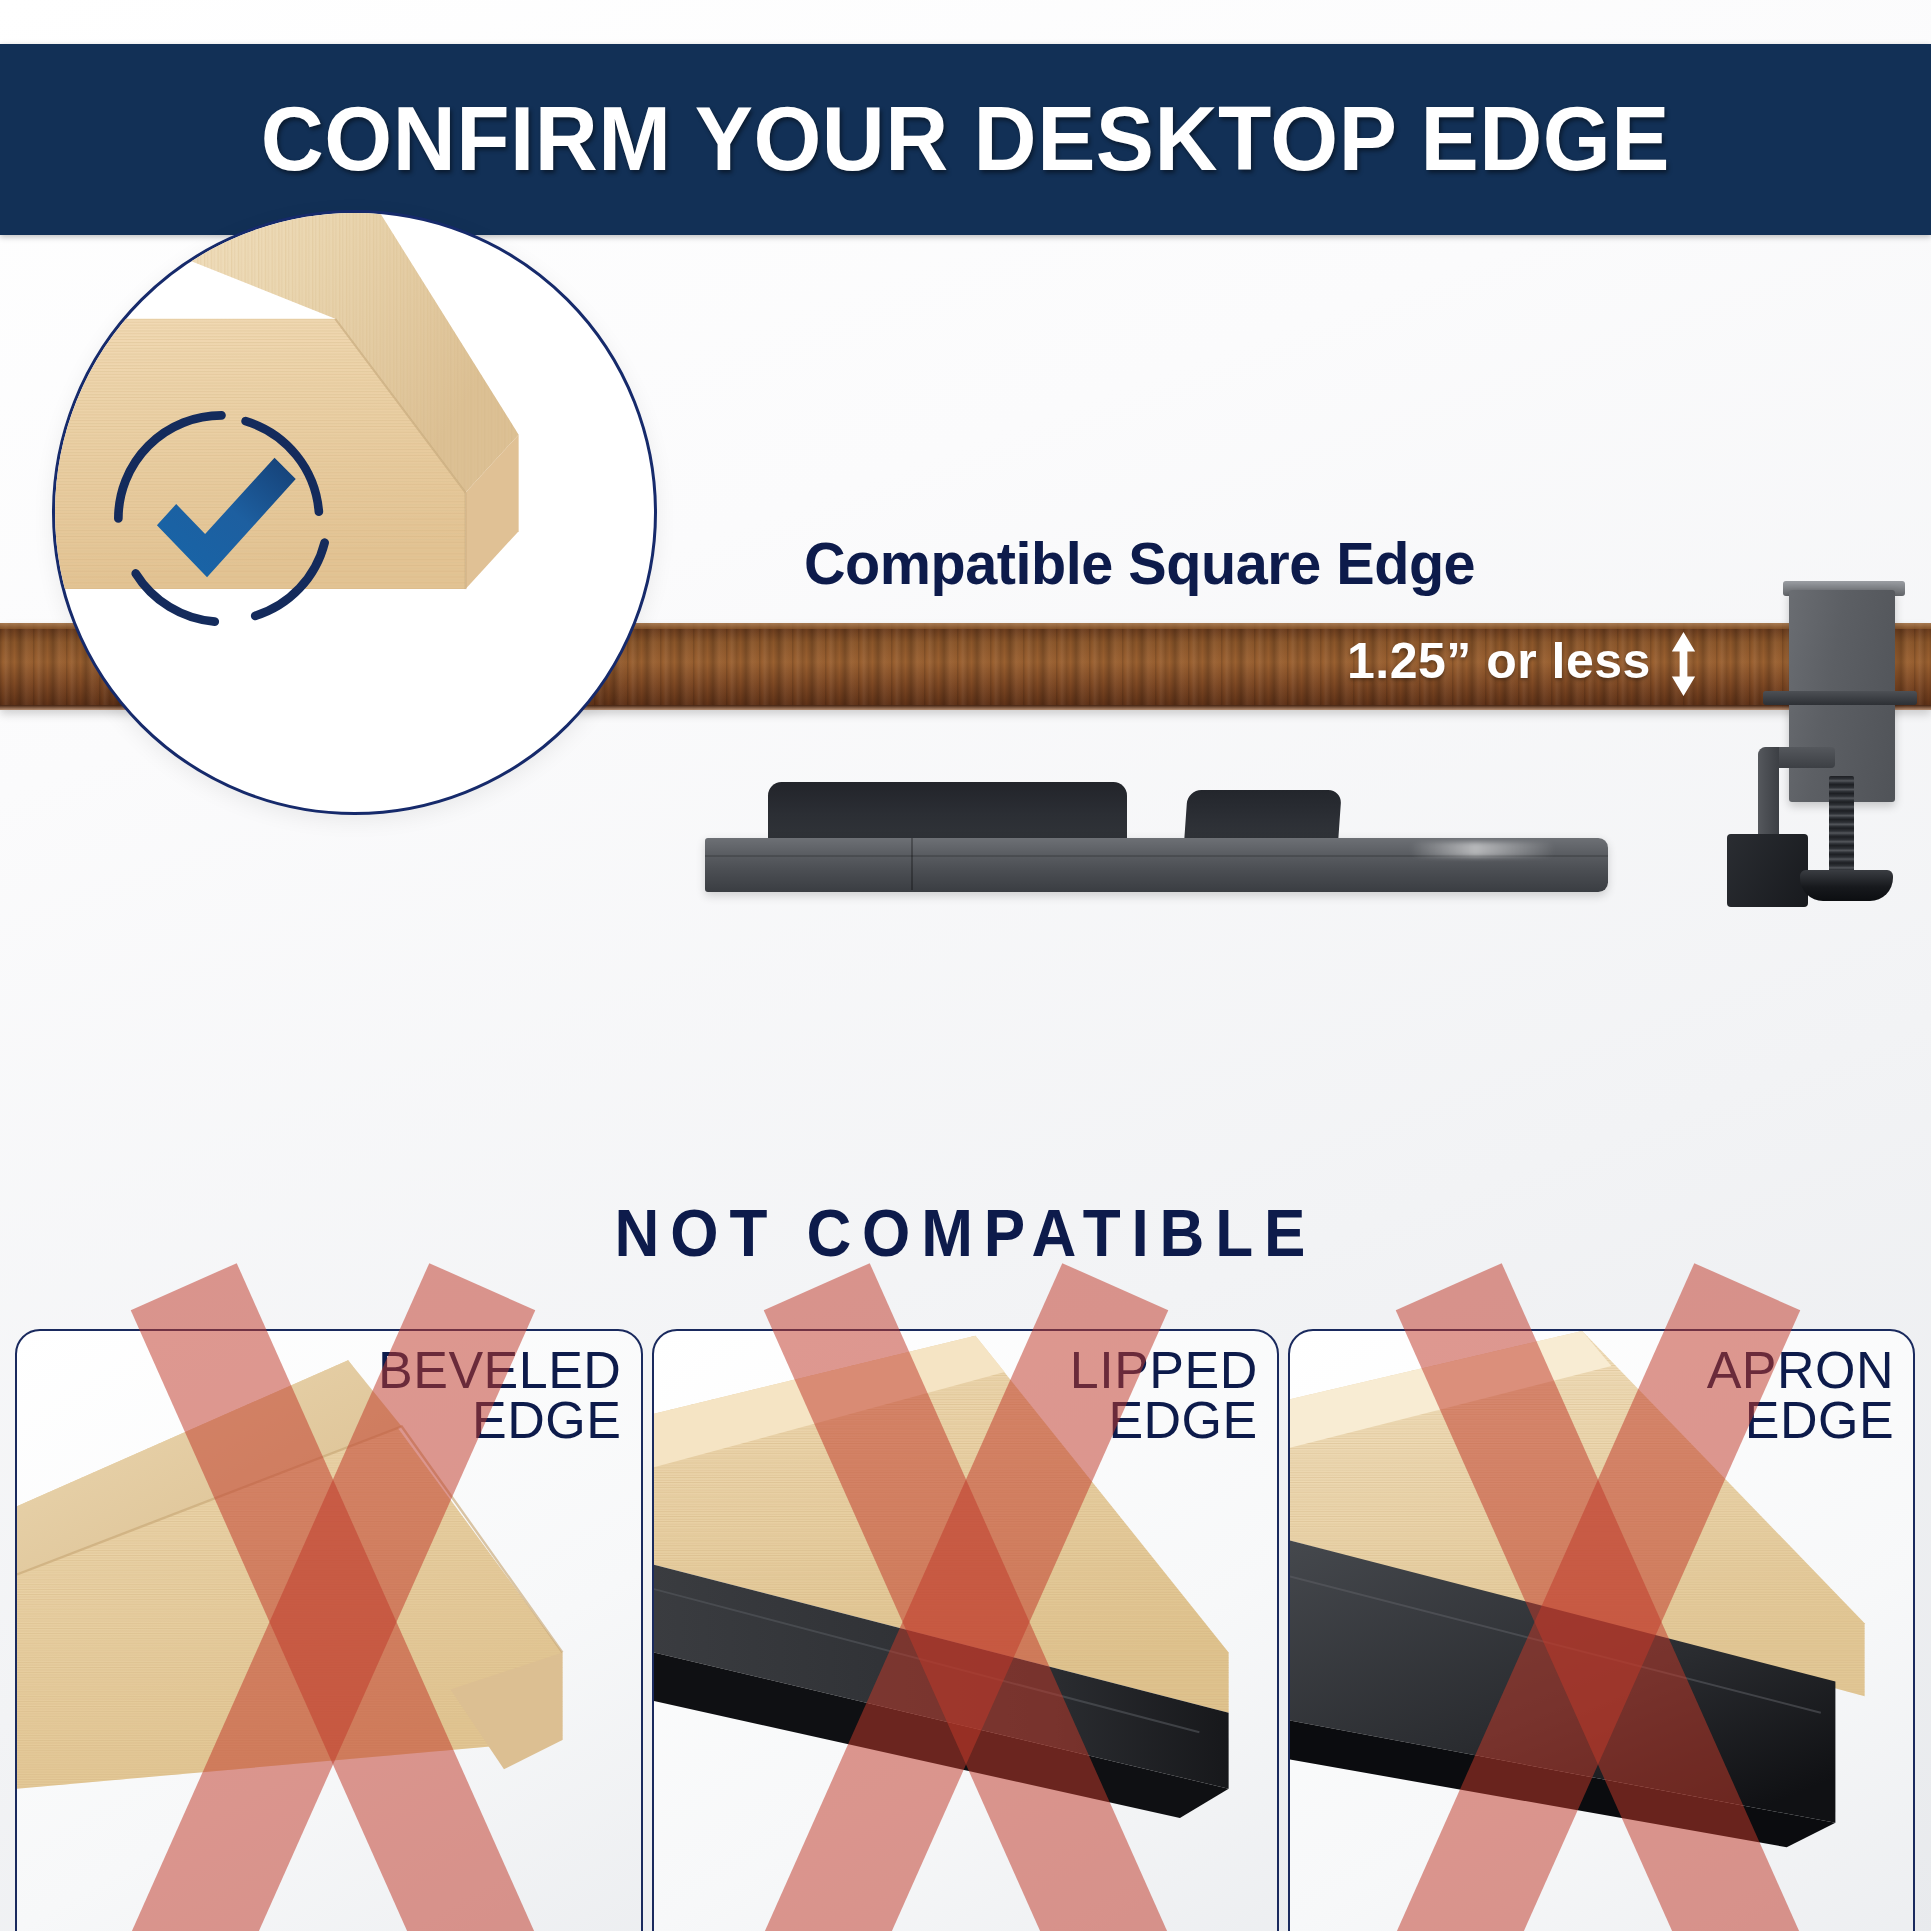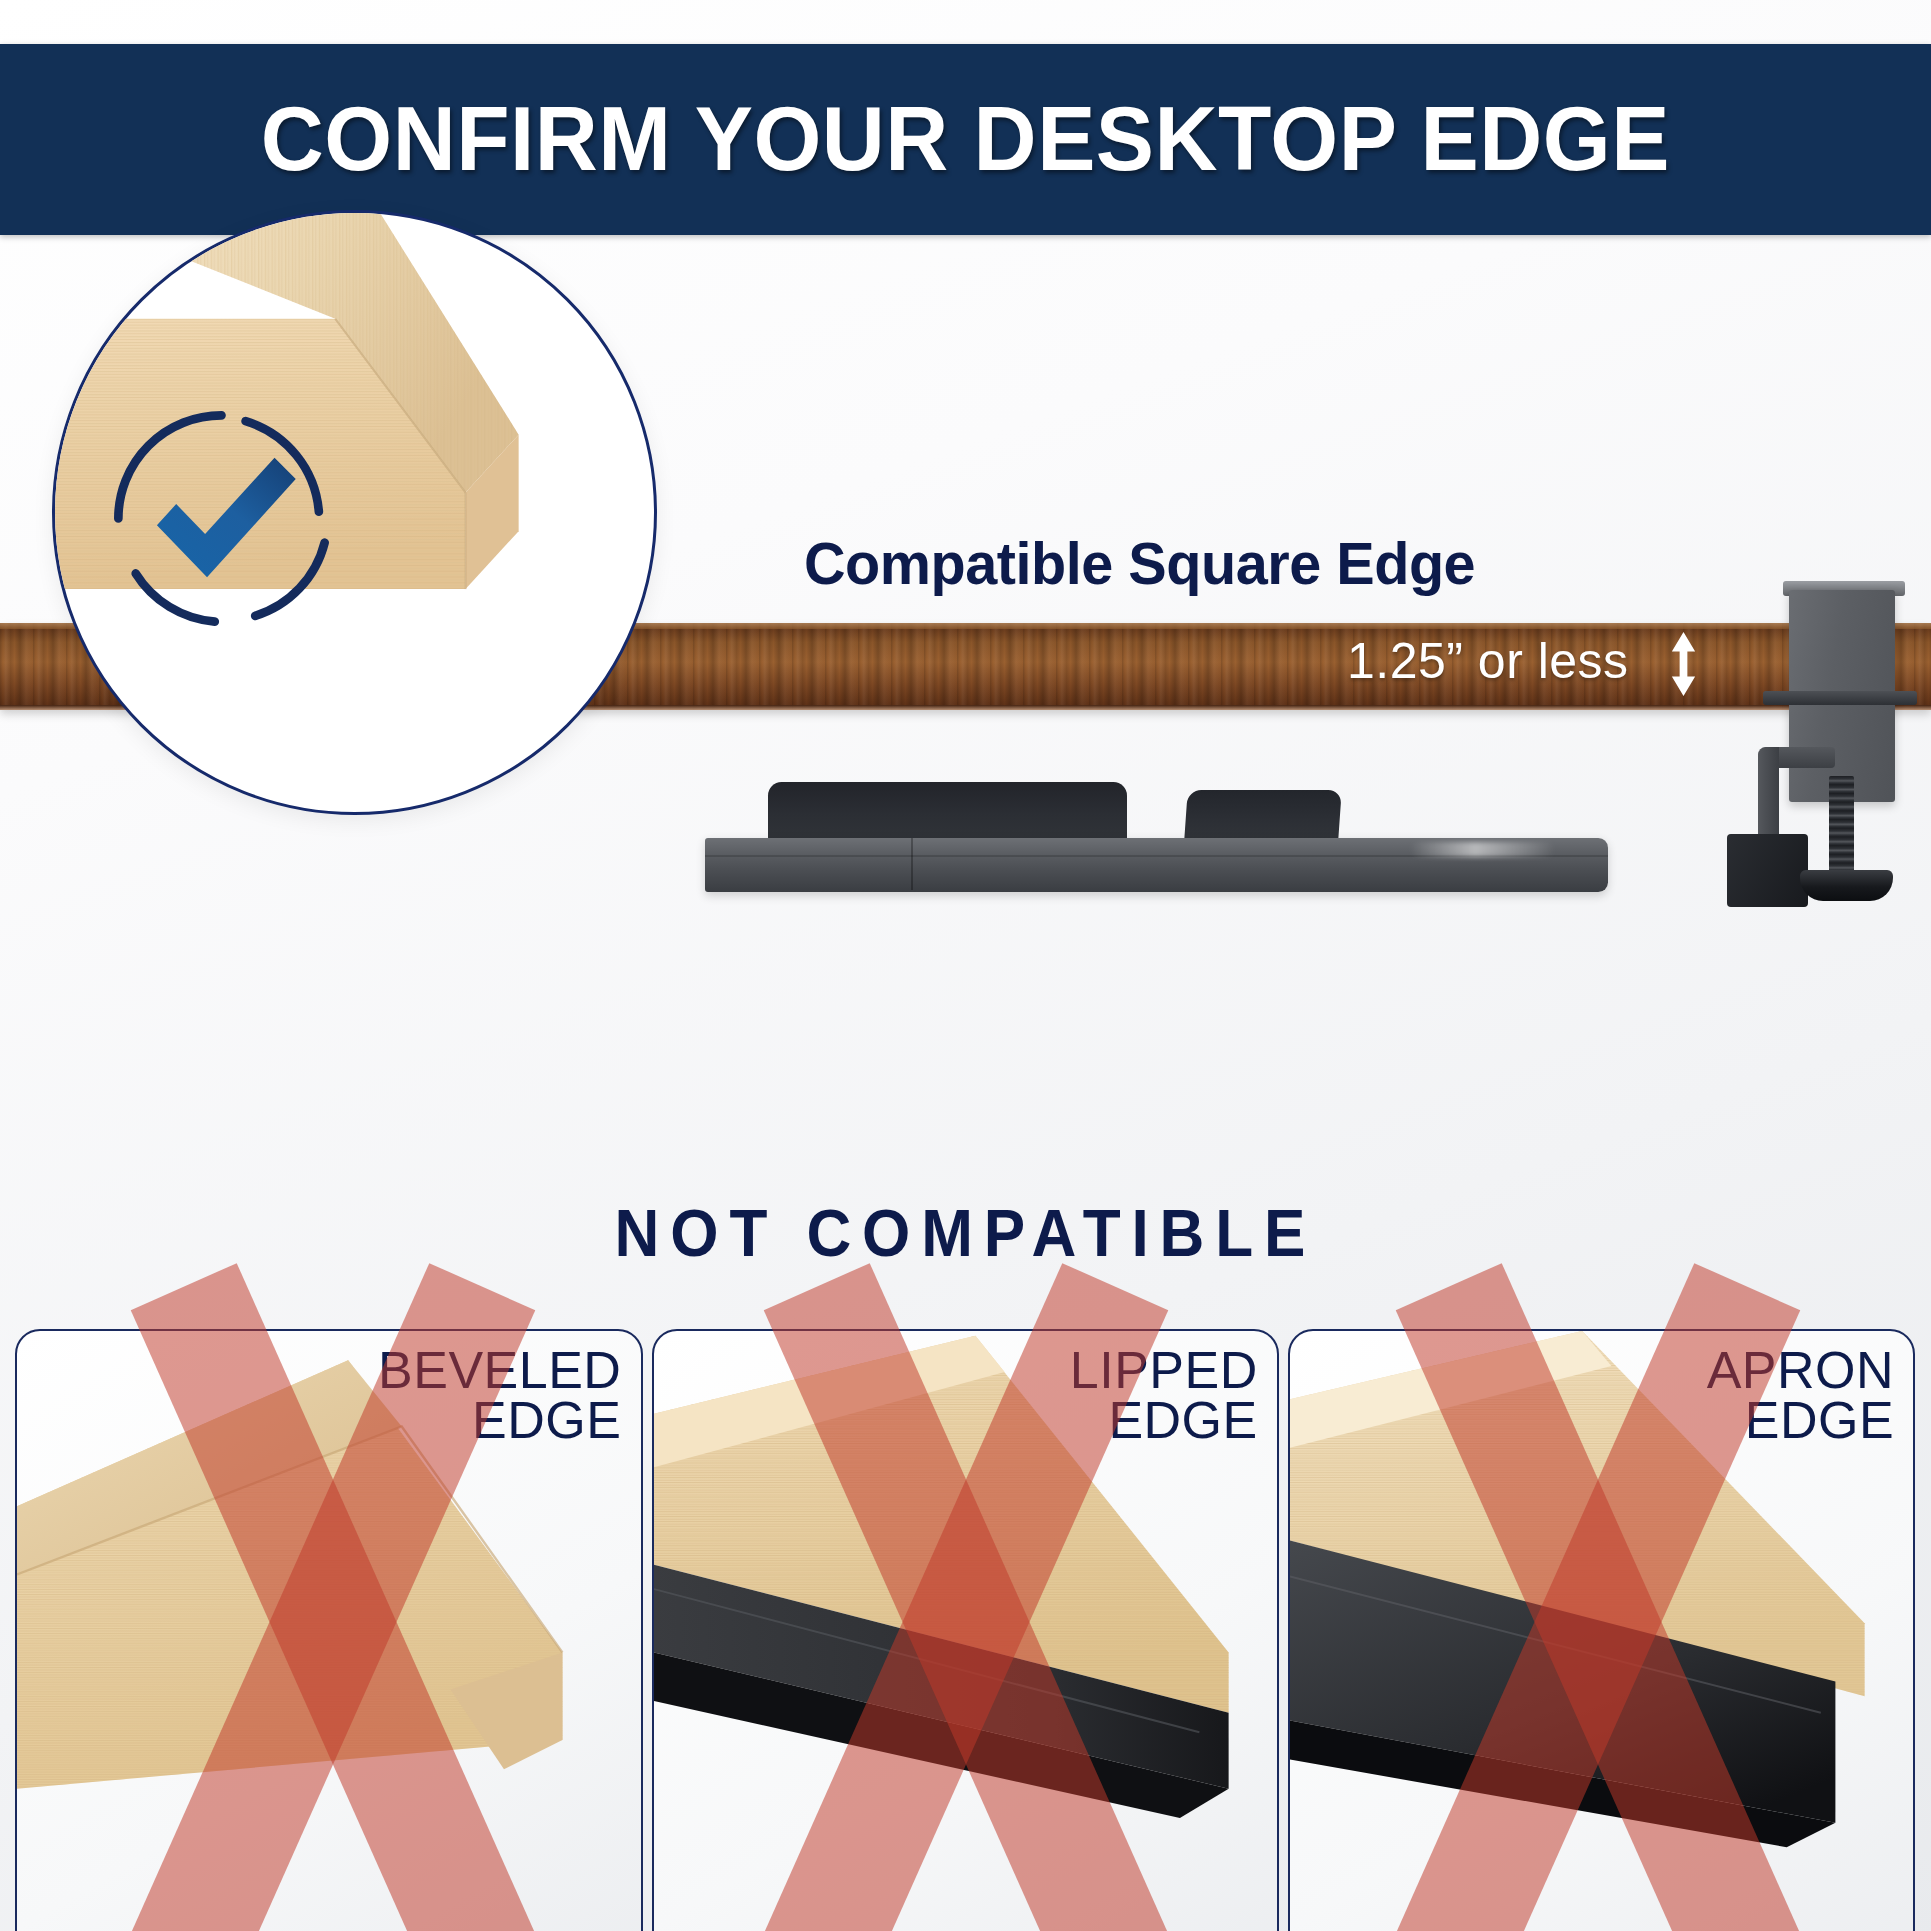--- a/index.html
+++ b/index.html
@@ -80,21 +80,21 @@
     opacity: 0.85;
   }
 
   
   .measure-text {
     position: absolute;
     left: 1347px;
     top: 632px;
     color: #ffffff;
     font-size: 50px;
-    font-weight: 400;
+    font-weight: 700;
     letter-spacing: 0.5px;
     text-shadow: 0 1.9px 3.9px rgba(0,0,0,0.35);
     white-space: nowrap;
   }
   .measure-arrow {
     position: absolute;
     left: 1667px;
     top: 632px;
     width: 33px;
     height: 64px;

